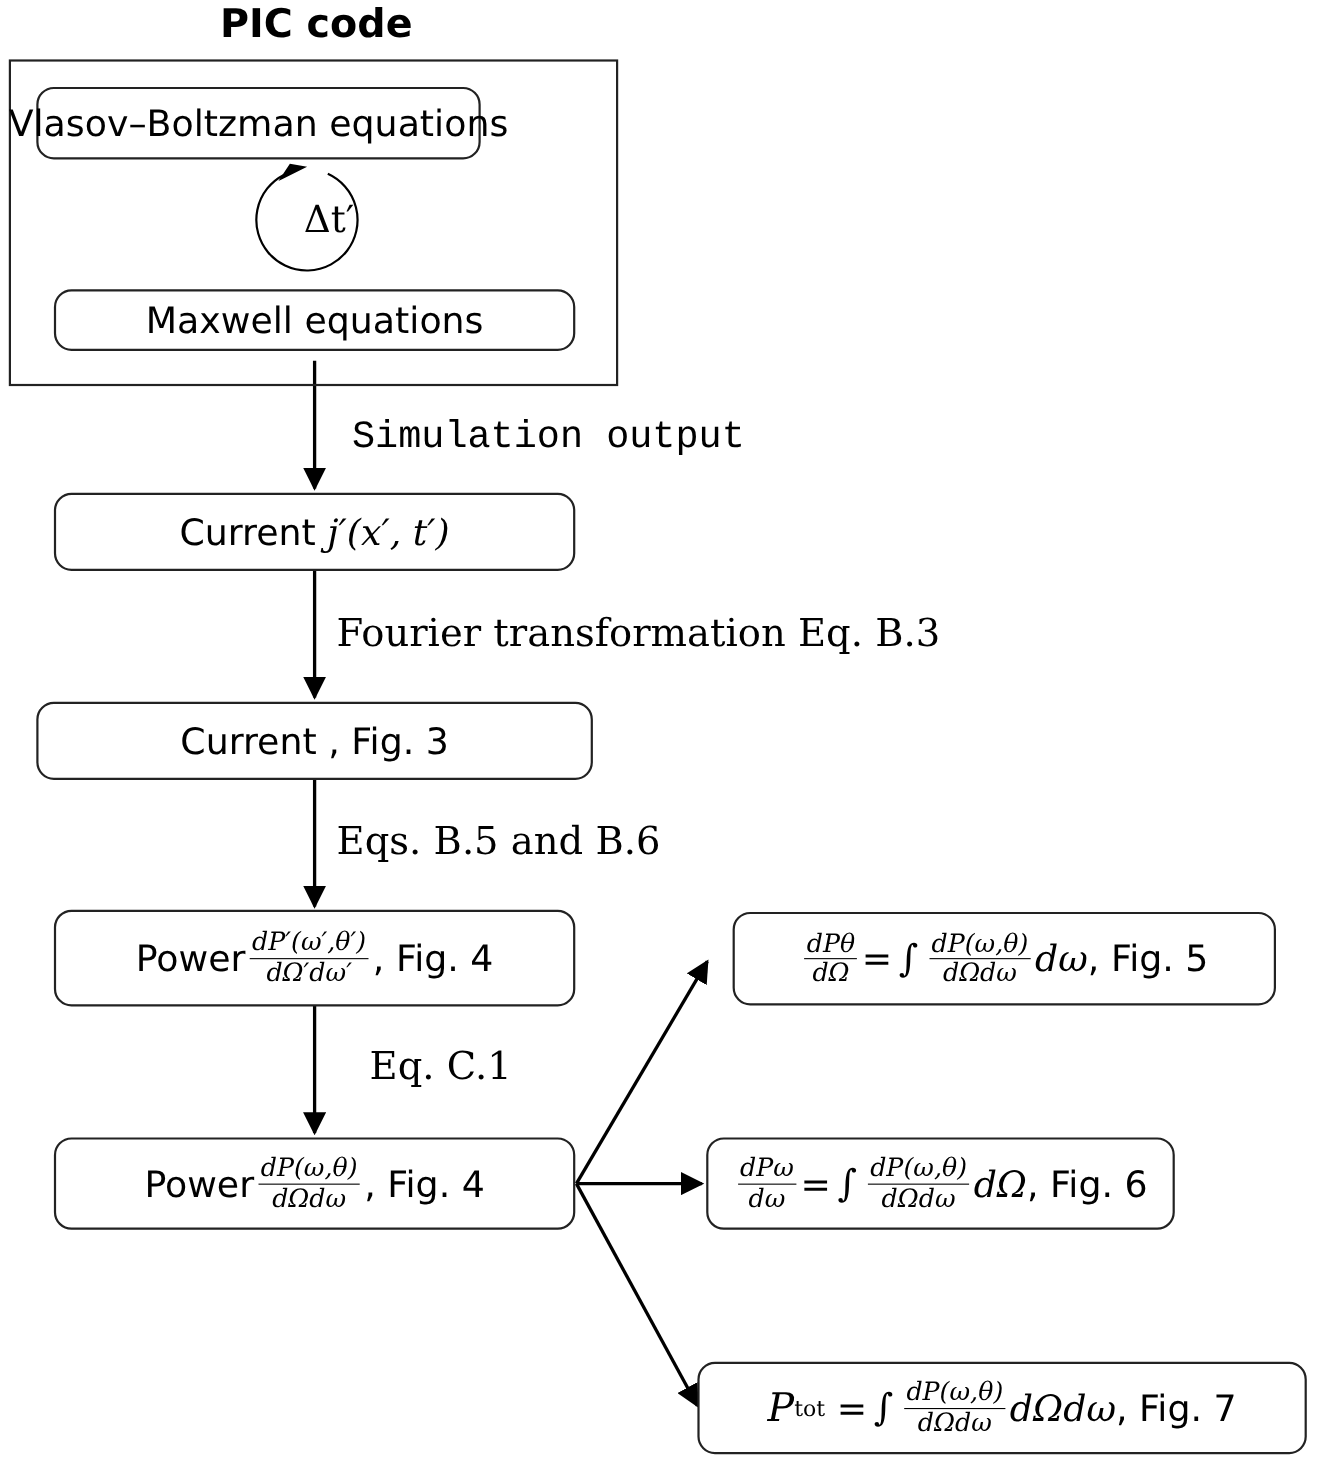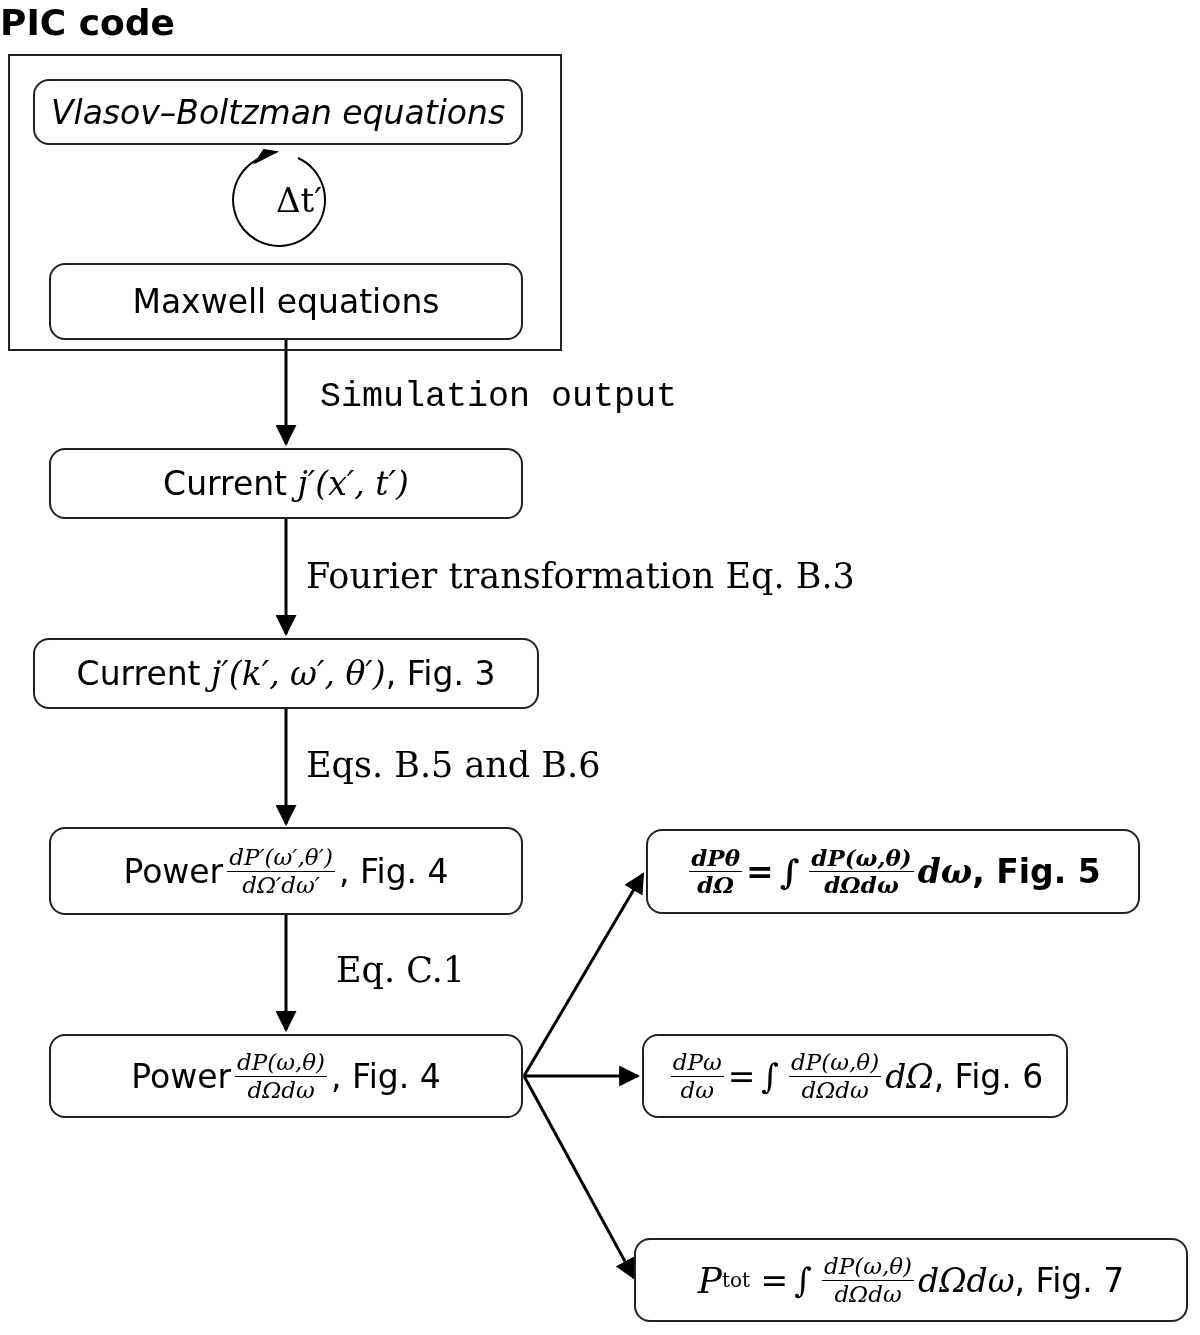--- a/index.html
+++ b/index.html
@@ -1,20 +1,20 @@
 <!DOCTYPE html>
 <html><head>
 <meta charset="utf-8">
 <style>
   html, body { margin: 0; padding: 0; background: #ffffff; }
   body { width: 1200px; height: 1335px; position: relative; overflow: hidden; color: #000; }
   .sans { font-family: "DejaVu Sans", "Liberation Sans", sans-serif; }
   .serif { font-family: "DejaVu Serif", "Liberation Serif", serif; }
   .abs { position: absolute; }
-  .title { left: 0; width: 575px; top: 2px; font-size: 36px; font-weight: bold; }
+  .title { left: 0; width: 575px; top: 2px; text-align: center; font-size: 36px; font-weight: bold; }
   .frame { left: 8px; top: 54px; width: 554px; height: 297px; border: 2px solid #222; box-sizing: border-box; }
   .node { position: absolute; border: 2px solid #222; border-radius: 16px; box-sizing: border-box; background: #fff;
           display: flex; align-items: center; justify-content: center; white-space: nowrap; font-size: 33px; }
   .lbl { position: absolute; font-size: 35px; white-space: nowrap; }
   .math { font-family: "DejaVu Serif", "Liberation Serif", serif; font-style: italic; }
   .rm { font-family: "DejaVu Serif", "Liberation Serif", serif; font-style: normal; }
   .frac { display: inline-flex; flex-direction: column; align-items: center; vertical-align: middle; margin: 0 4px; font-size: 23px; line-height: 1.15; }
   .frac .num { border-bottom: 1.5px solid #000; padding: 0 2px; }
   .frac .den { padding: 0 2px; }
   .int { font-family: "DejaVu Serif", "Liberation Serif", serif; font-size: 34px; margin: 0 6px; }
@@ -40,42 +40,41 @@
   </g>
   <g stroke="#000" stroke-width="2" fill="none">
     <path d="M 258 159 A 46 46 0 1 0 298 158"></path>
     <path d="M 256 162 L 276 152 L 264 150 z" fill="#000"></path>
   </g>
 </svg>
 
 <div class="abs sans title">PIC code</div>
 <div class="abs frame"></div>
 
-<div class="node sans" style="left:33px;top:79px;width:490px;height:66px;font-style:italic;">
+<div class="node sans" style="left:33px;top:79px;width:404px;height:66px;">
   <span>Vlasov–Boltzman equations</span>
 </div>
 
 <div class="abs math" style="left:250px;top:180px;width:72px;text-align:right;font-size:34px;font-style:normal;">Δt′</div>
 
-<div class="node sans" style="left:49px;top:263px;width:474px;height:77px;">
+<div class="node sans" style="left:49px;top:263px;width:474px;height:56px;">
   <span>Maxwell equations</span>
 </div>
 
 <div class="lbl serif" style="left:320px;top:377px;font-family:Liberation Mono, monospace;">Simulation output</div>
 
 <div class="node sans" style="left:49px;top:448px;width:474px;height:71px;">
   <span>Current</span>&nbsp;
   <span class="math">j′(x′, t′)</span>
 </div>
 
 <div class="lbl serif" style="left:306px;top:556px;">Fourier transformation Eq. B.3</div>
 
 <div class="node sans" style="left:33px;top:638px;width:506px;height:71px;">
   <span>Current</span>&nbsp;
-  <span class="math">j′(k′, ω′, θ′)</span>
   <span>, Fig. 3</span>
 </div>
 
 <div class="lbl serif" style="left:306px;top:745px;">Eqs. B.5 and B.6</div>
 
 <div class="node sans" style="left:49px;top:827px;width:474px;height:88px;">
   <span>Power</span>
   <span class="frac math">
     <span class="num">dP′(ω′,θ′)</span>
     <span class="den">dΩ′dω′</span>
@@ -87,21 +86,21 @@
 
 <div class="node sans" style="left:49px;top:1034px;width:474px;height:84px;">
   <span>Power</span>
   <span class="frac math">
     <span class="num">dP(ω,θ)</span>
     <span class="den">dΩdω</span>
   </span>
   <span>, Fig. 4</span>
 </div>
 
-<div class="node sans" style="left:646px;top:829px;width:494px;height:85px;font-weight:bold;">
+<div class="node sans" style="left:666px;top:829px;width:494px;height:85px;">
   <span class="frac math">
     <span class="num">dPθ</span>
     <span class="den">dΩ</span>
   </span>
   <span class="rm">=</span>
   <span class="int">∫</span>
   <span class="frac math">
     <span class="num">dP(ω,θ)</span>
     <span class="den">dΩdω</span>
   </span>

